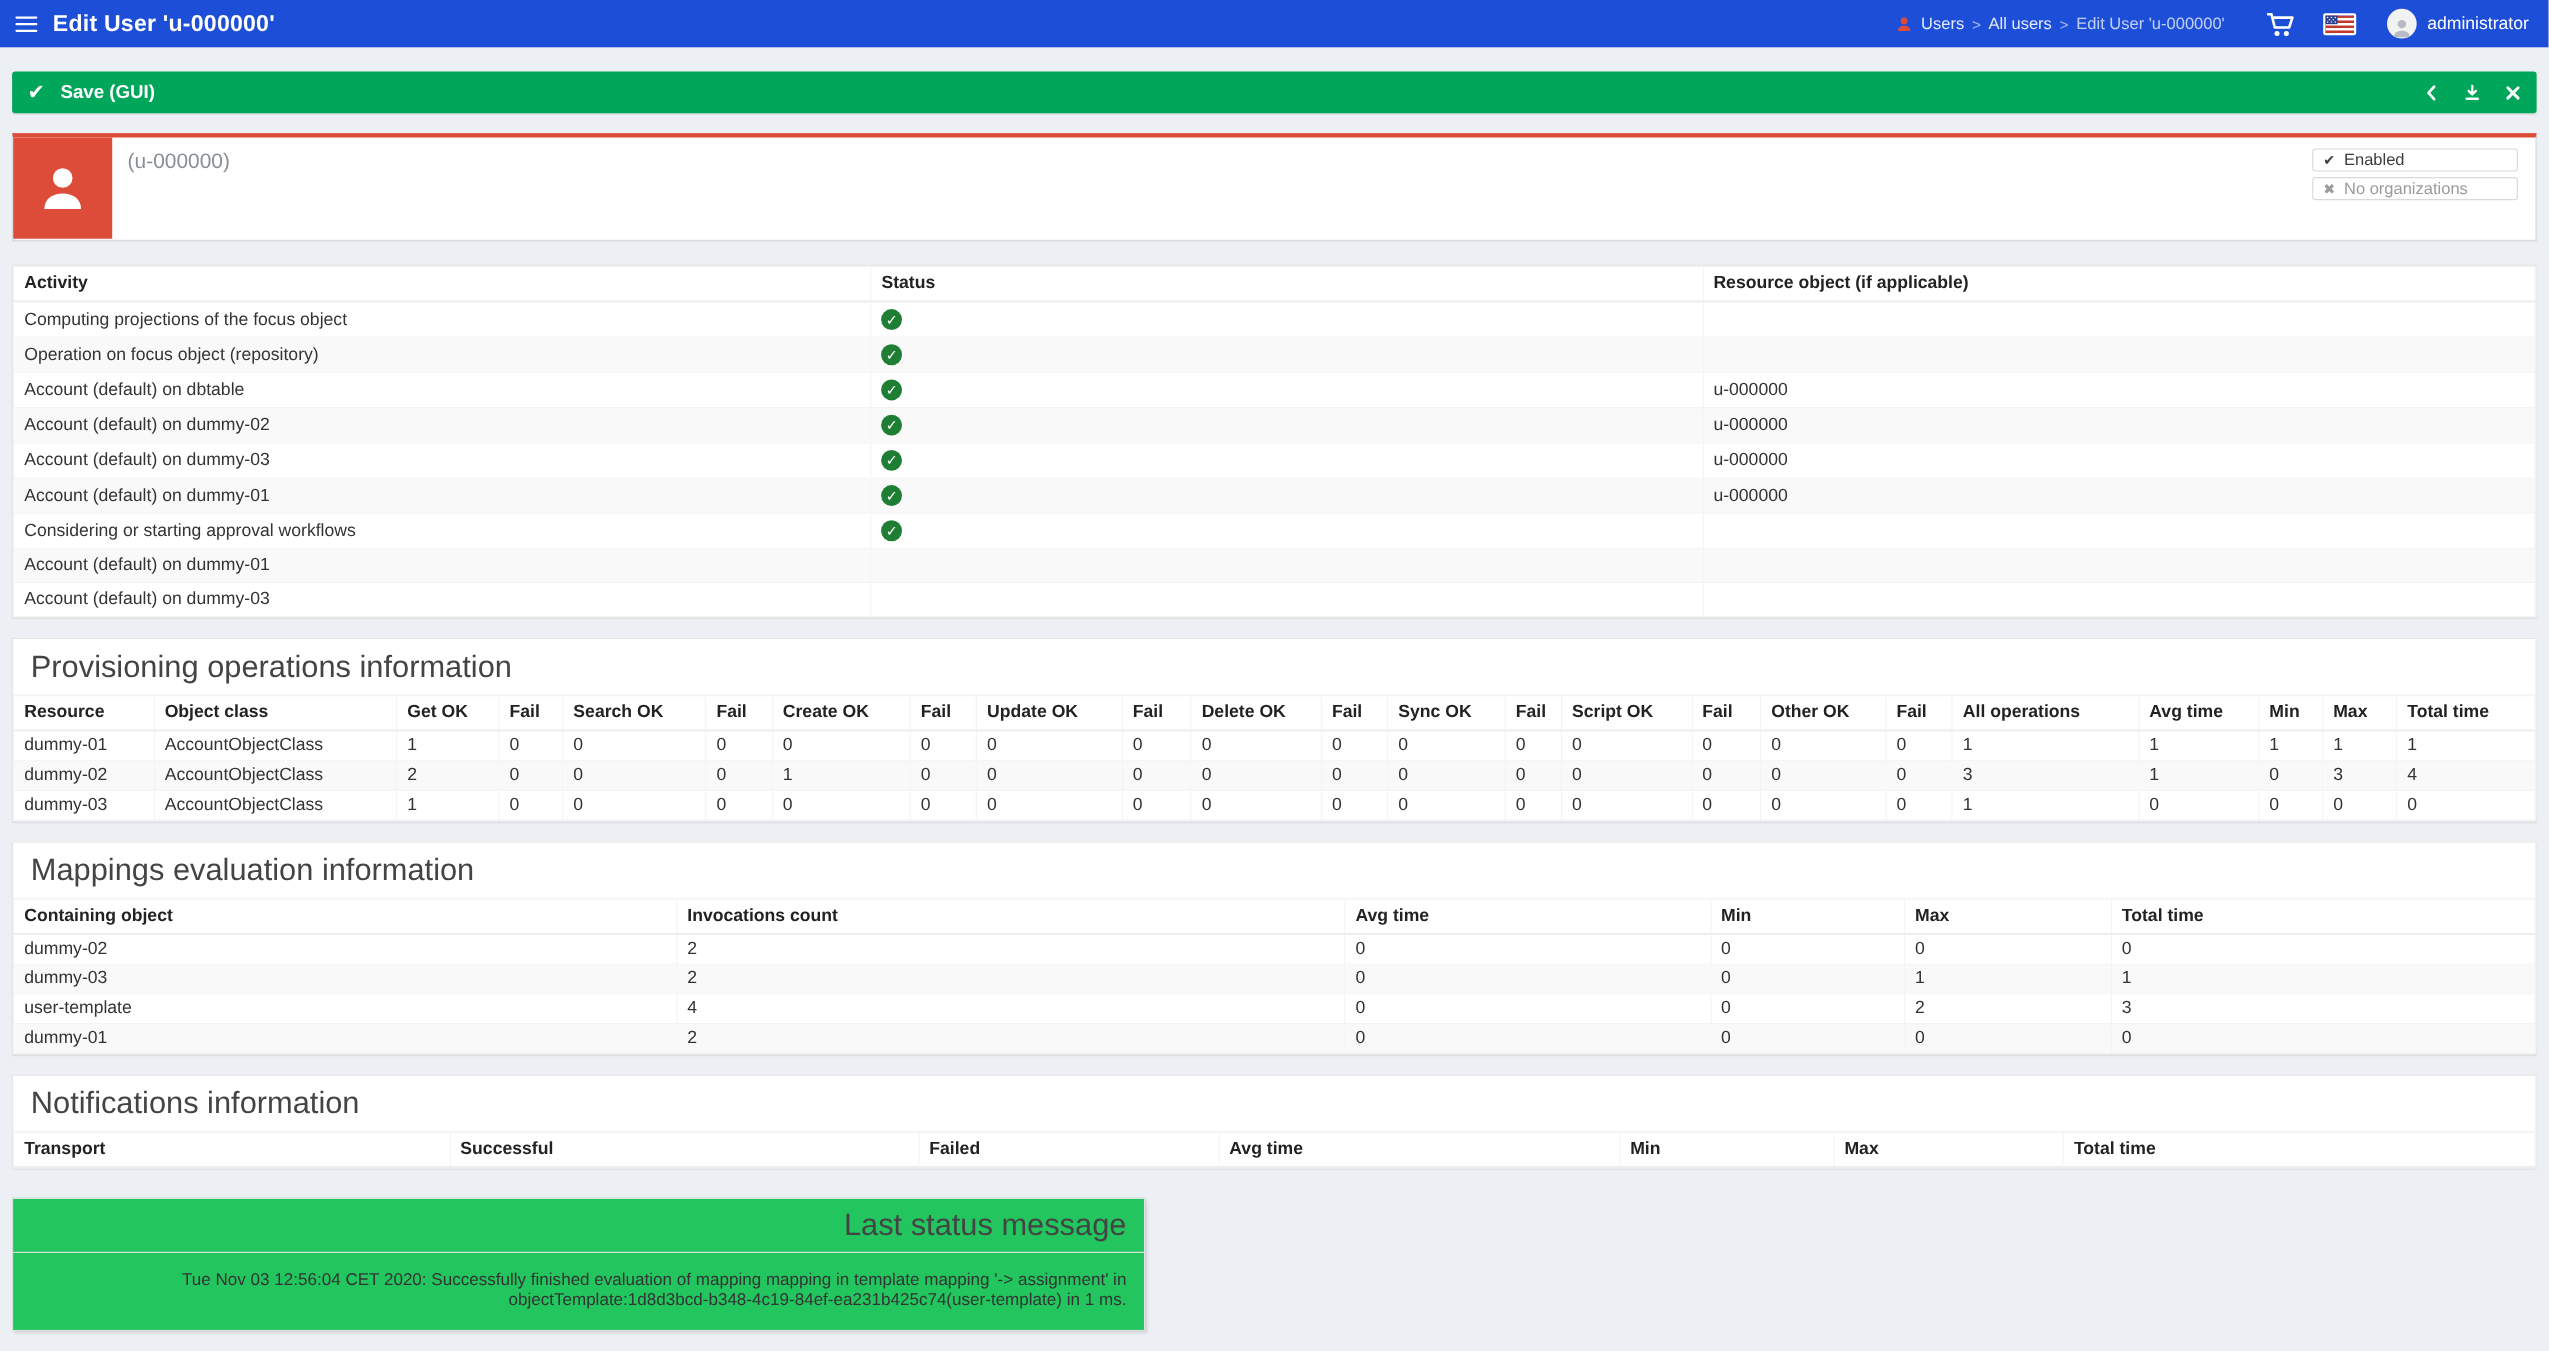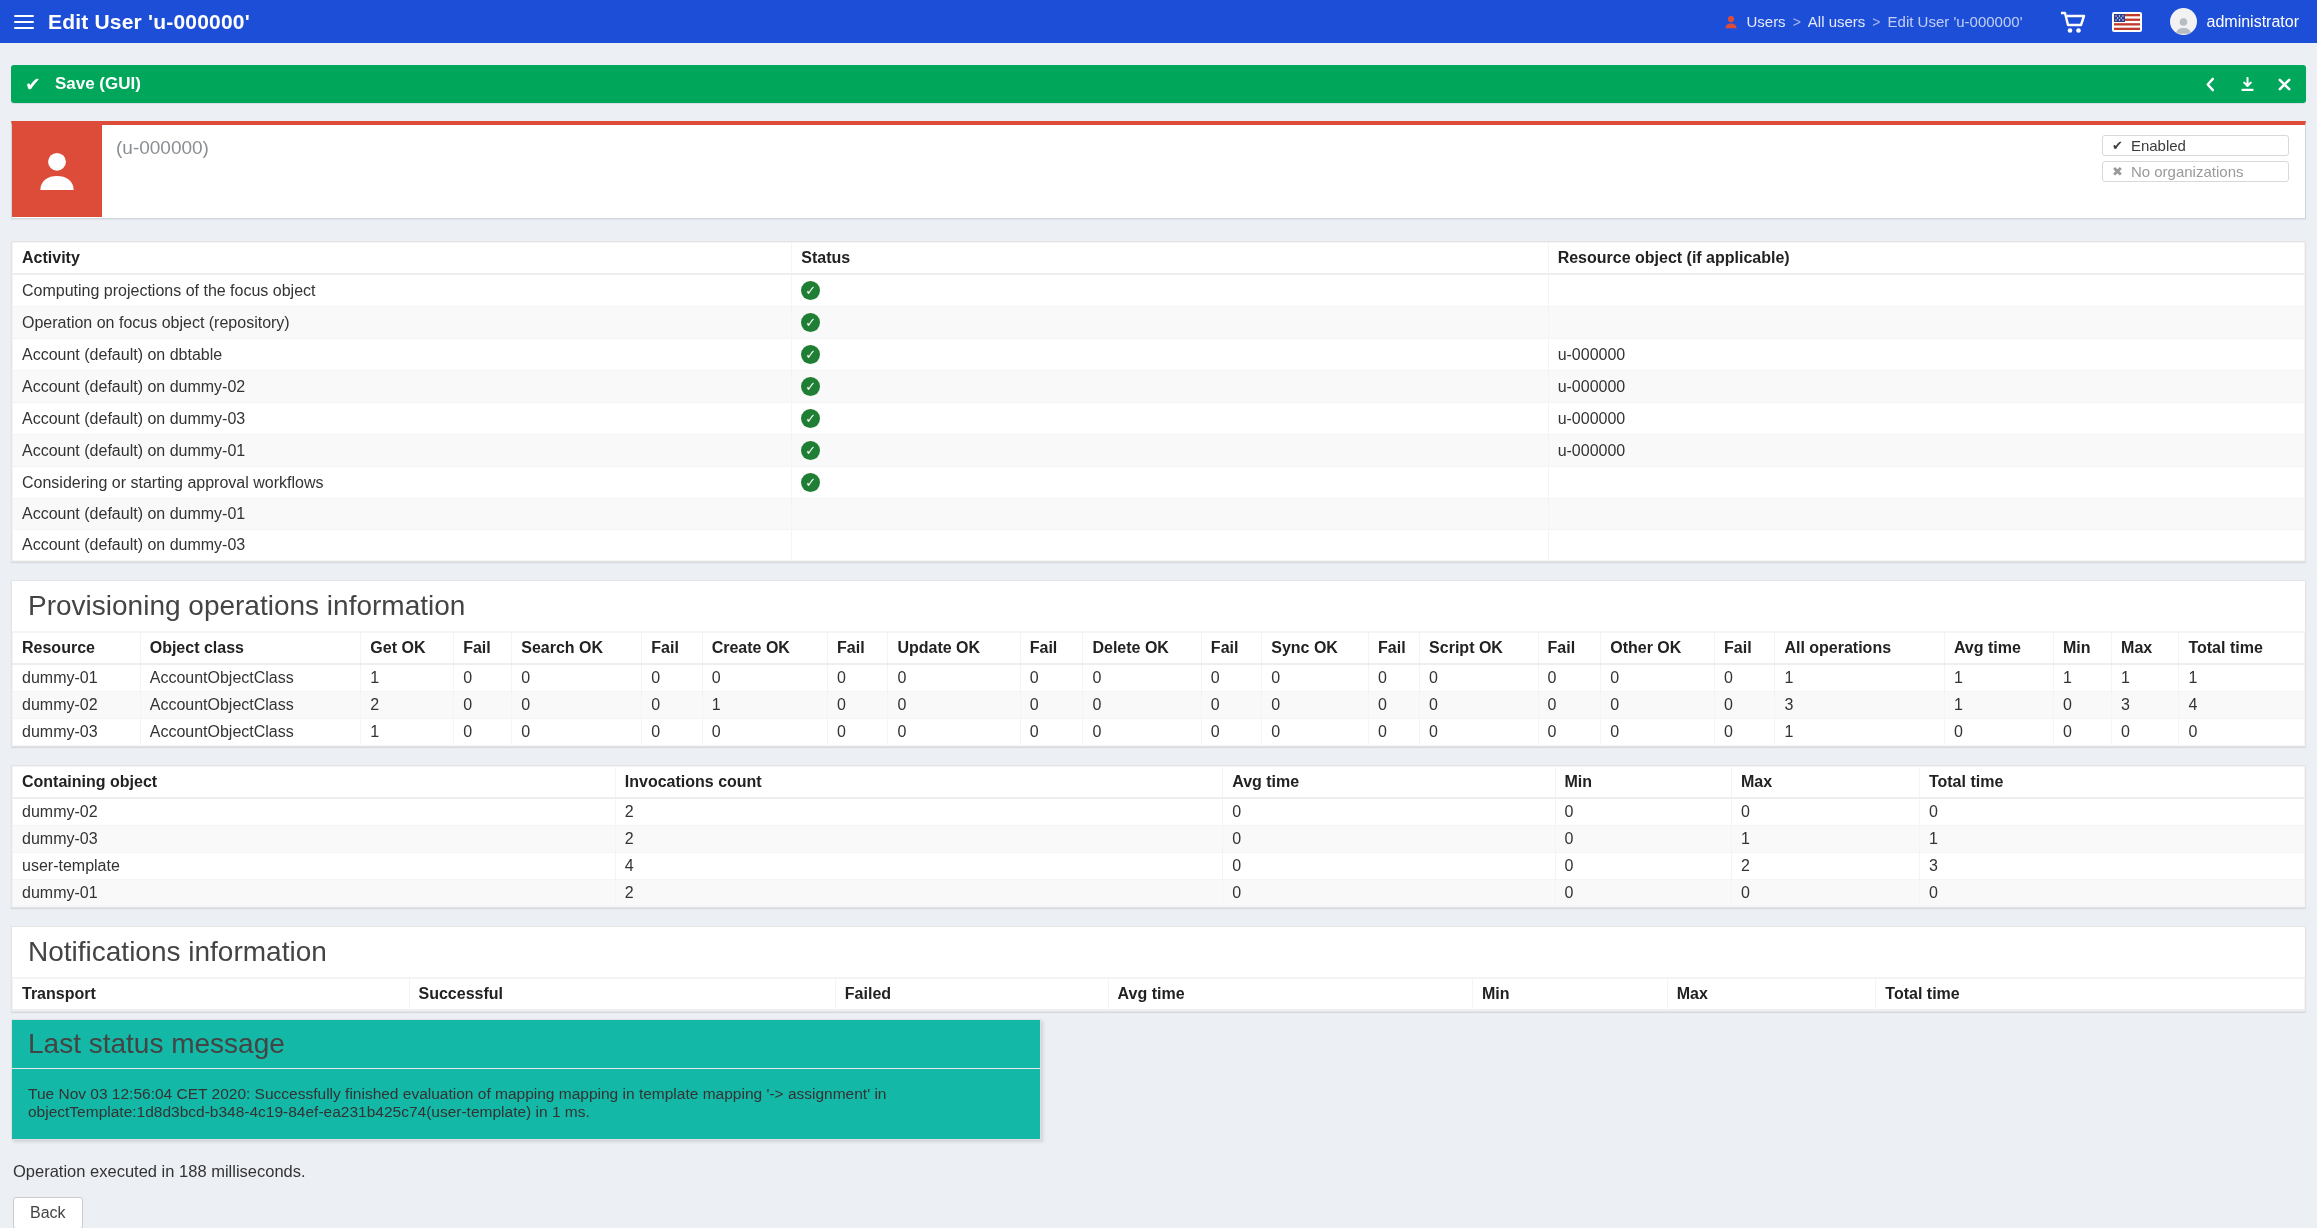--- a/index.html
+++ b/index.html
@@ -53,21 +53,21 @@
   .box + .box { margin-top:18px; }
   .box-title { font-size:28px; font-weight:400; color:#444; padding:9px 16px; border-bottom:1px solid #f4f4f4; }
   table { width:100%; border-collapse:collapse; table-layout:fixed; }
   th,td { text-align:left; font-size:16px; border:1px solid #f4f4f4; padding:4px 9px; white-space:nowrap; overflow:hidden; }
   th { font-weight:bold; color:#222; border-bottom:2px solid #eeeeee; padding-top:6px; padding-bottom:6px; }
   tbody tr:nth-child(even) { background:#f9f9f9; }
   .t-activity td { padding-top:6px; padding-bottom:6px; }
   .status-ok { display:inline-block; width:19px; height:19px; border-radius:50%; background:#1e7e34; color:#fff; font-size:13px; line-height:19px; text-align:center; font-weight:bold; }
 
   
-  .status-box { width:1030px; margin-top:7px; background:#14b8a6; border:1px solid #e0e0e0; box-shadow:2px 2px 3px rgba(0,0,0,.12); }
+  .status-box { width:1030px; margin-top:26px; background:#22c55e; border:1px solid #e0e0e0; box-shadow:2px 2px 3px rgba(0,0,0,.12);text-align:right; }
   .status-box .box-title { border-bottom:1px solid #e8e8e8; padding:8px 16px; }
   .status-msg { font-size:15.5px; color:#333; padding:16px 16px 18px 16px; }
 
   .exec-note { margin-top:22px; font-size:16.5px; color:#333; padding-left:2px; }
   .back-btn { margin-top:16px; margin-left:2px; background:#fff; border:1px solid #ccc; border-radius:3px; color:#444; font-size:16px; padding:6px 16px; cursor:pointer; font-family:inherit; }
 </style>
 </head>
 <body>
 
 <header class="navbar">
@@ -379,20 +379,21 @@
             <td>0</td>
             <td>0</td>
             <td>0</td>
           </tr>
         </tbody>
     </table>
   </section>
 
   
   <section class="box">
+    <div class="box-title">Mappings evaluation information</div>
     <table>
       <colgroup>
           <col style="width:26.3%">
           <col style="width:26.5%">
           <col style="width:14.5%">
           <col style="width:7.7%">
           <col style="width:8.2%">
           <col style="width:16.8%">
         </colgroup>
       <thead>

